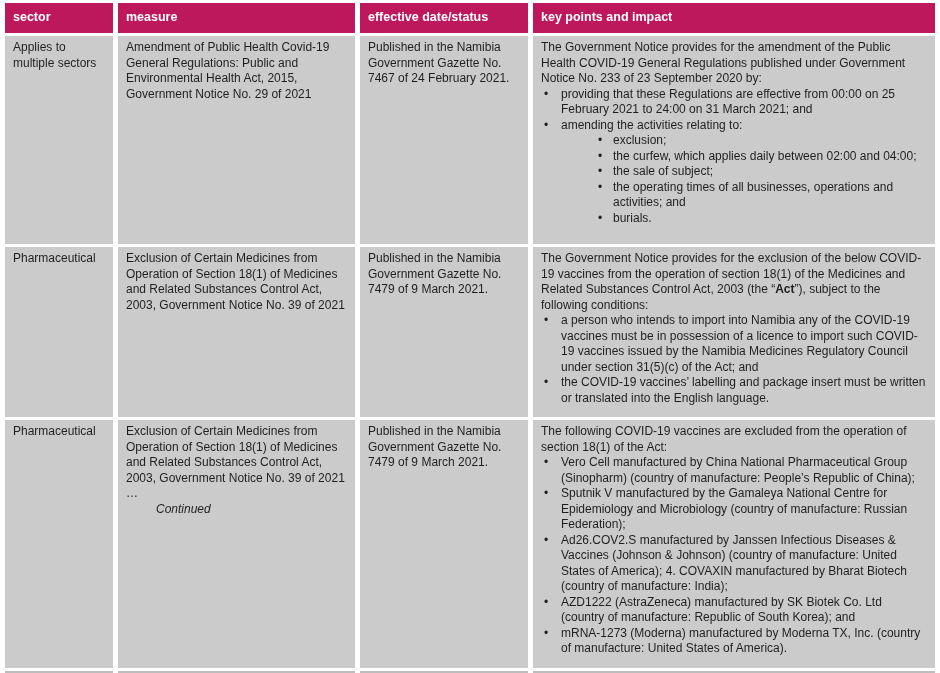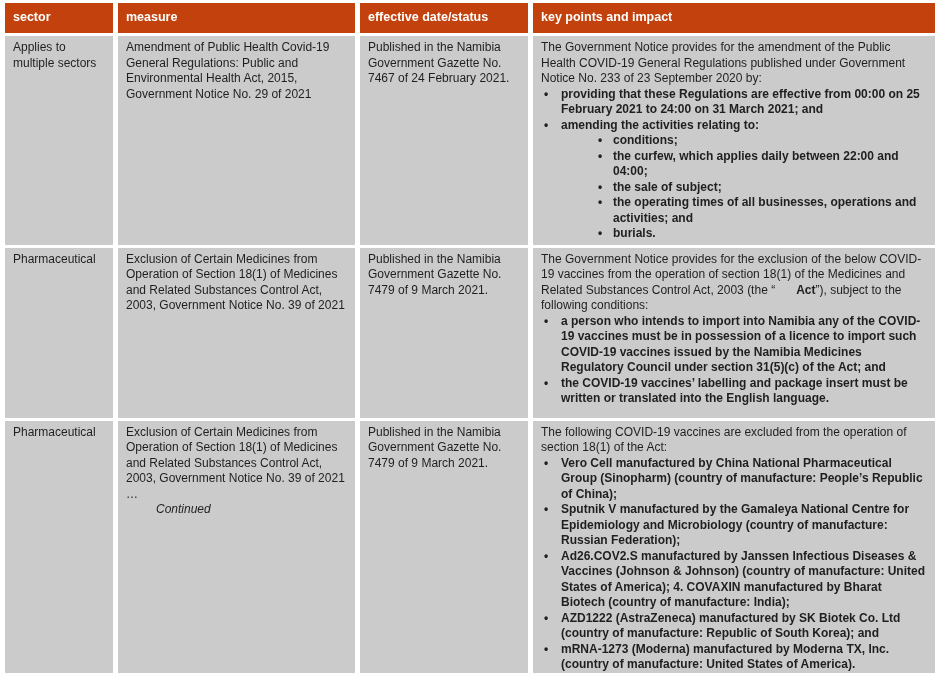--- a/index.html
+++ b/index.html
@@ -15,47 +15,47 @@
     line-height: 15.5px;
     color: #1f1f1f;
   }
   table.reg-table {
     border-collapse: separate;
     border-spacing: 5px 3px;
     width: 940px;
     table-layout: fixed;
   }
   th {
-    background: #c2410c;
+    background: #be185d;
     color: #ffffff;
     font-weight: bold;
     font-size: 12.5px;
     text-align: left;
     vertical-align: middle;
     height: 30px;
     padding: 0 8px;
   }
   td {
     background: #cbcbcb;
     vertical-align: top;
     padding: 4px 8px 3px 8px;
   }
   tr.r1 td { height: 208px; }
   tr.r2 td { height: 170px; }
   tr.r3 td { height: 248px; }
   tr.sliver td { height: 4px; padding: 0; background: #bdbdbd; }
   p.cell-text { margin: 0; }
-  ul.bullets { list-style: none; margin: 0; padding: 0; font-weight: bold; }
+  ul.bullets { list-style: none; margin: 0; padding: 0; }
   ul.bullets > li { position: relative; padding-left: 20px; }
   ul.bullets > li::before { content: "\2022"; position: absolute; left: 3px; }
   ul.sub { list-style: none; margin: 0; padding: 0; }
   ul.sub > li { position: relative; padding-left: 52px; }
   ul.sub > li::before { content: "\2022"; position: absolute; left: 37px; }
   .italic { font-style: italic; display: block; margin-left: 30px; }
-  .bold { font-weight: bold; margin-left: 21px; }
+  .bold { font-weight: bold; }
 </style>
 </head>
 <body>
 
 <table class="reg-table">
   <colgroup>
     <col style="width:108px">
     <col style="width:237px">
     <col style="width:168px">
     <col style="width:402px">
@@ -82,22 +82,22 @@
       </td>
       <td>
         <p class="cell-text">The Government Notice provides for the amendment of the Public Health COVID-19 General Regulations published under Government Notice No. 233 of 23 September 2020 by:</p>
         <ul class="bullets">
           <li>
             <span>providing that these Regulations are effective from 00:00 on 25 February 2021 to 24:00 on 31 March 2021; and</span>
           </li>
           <li>
             <span>amending the activities relating to:</span>
             <ul class="sub">
-              <li>conditions;</li>
-              <li>the curfew, which applies daily between 22:00 and 04:00;</li>
+              <li>exclusion;</li>
+              <li>the curfew, which applies daily between 02:00 and 04:00;</li>
               <li>the sale of subject;</li>
               <li>the operating times of all businesses, operations and activities; and</li>
               <li>burials.</li>
             </ul>
           </li>
         </ul>
       </td>
     </tr>
 
     <tr class="r2">

